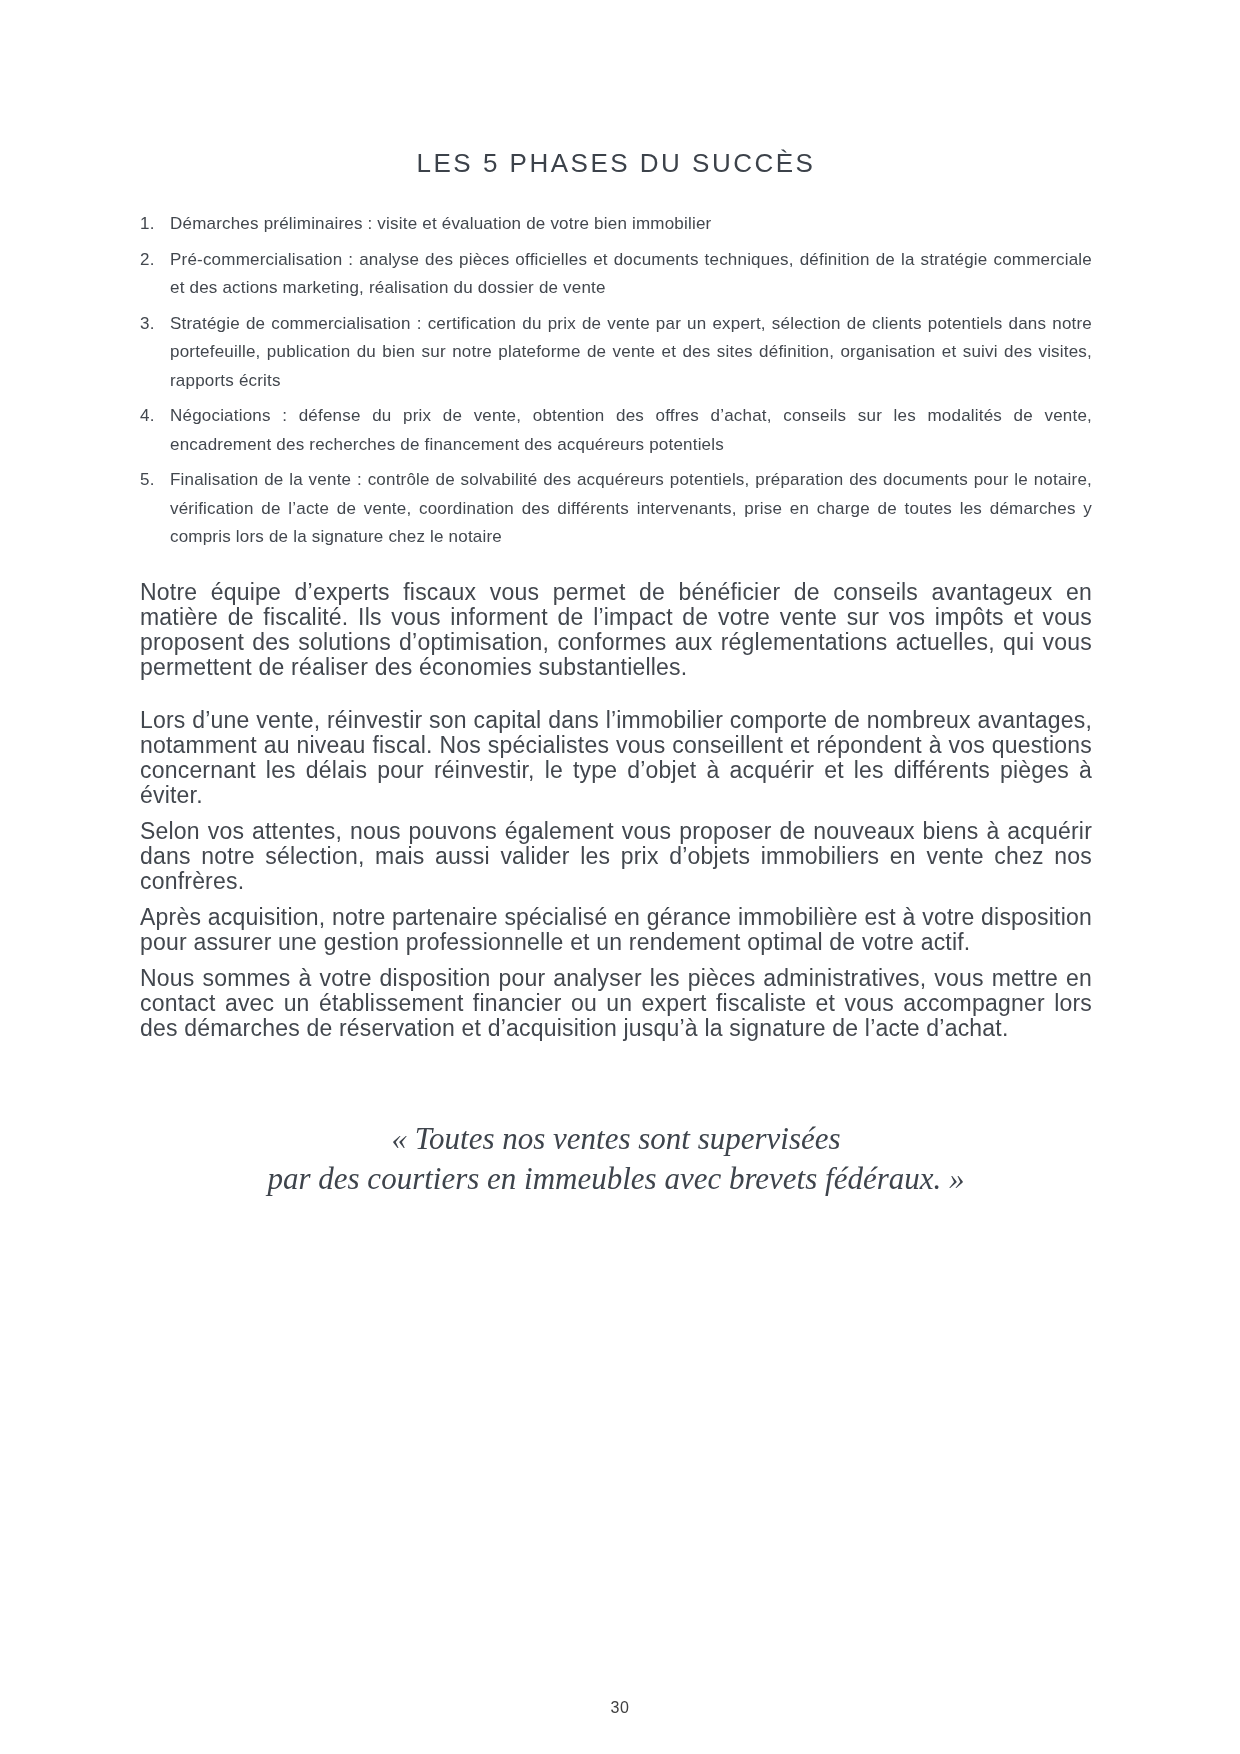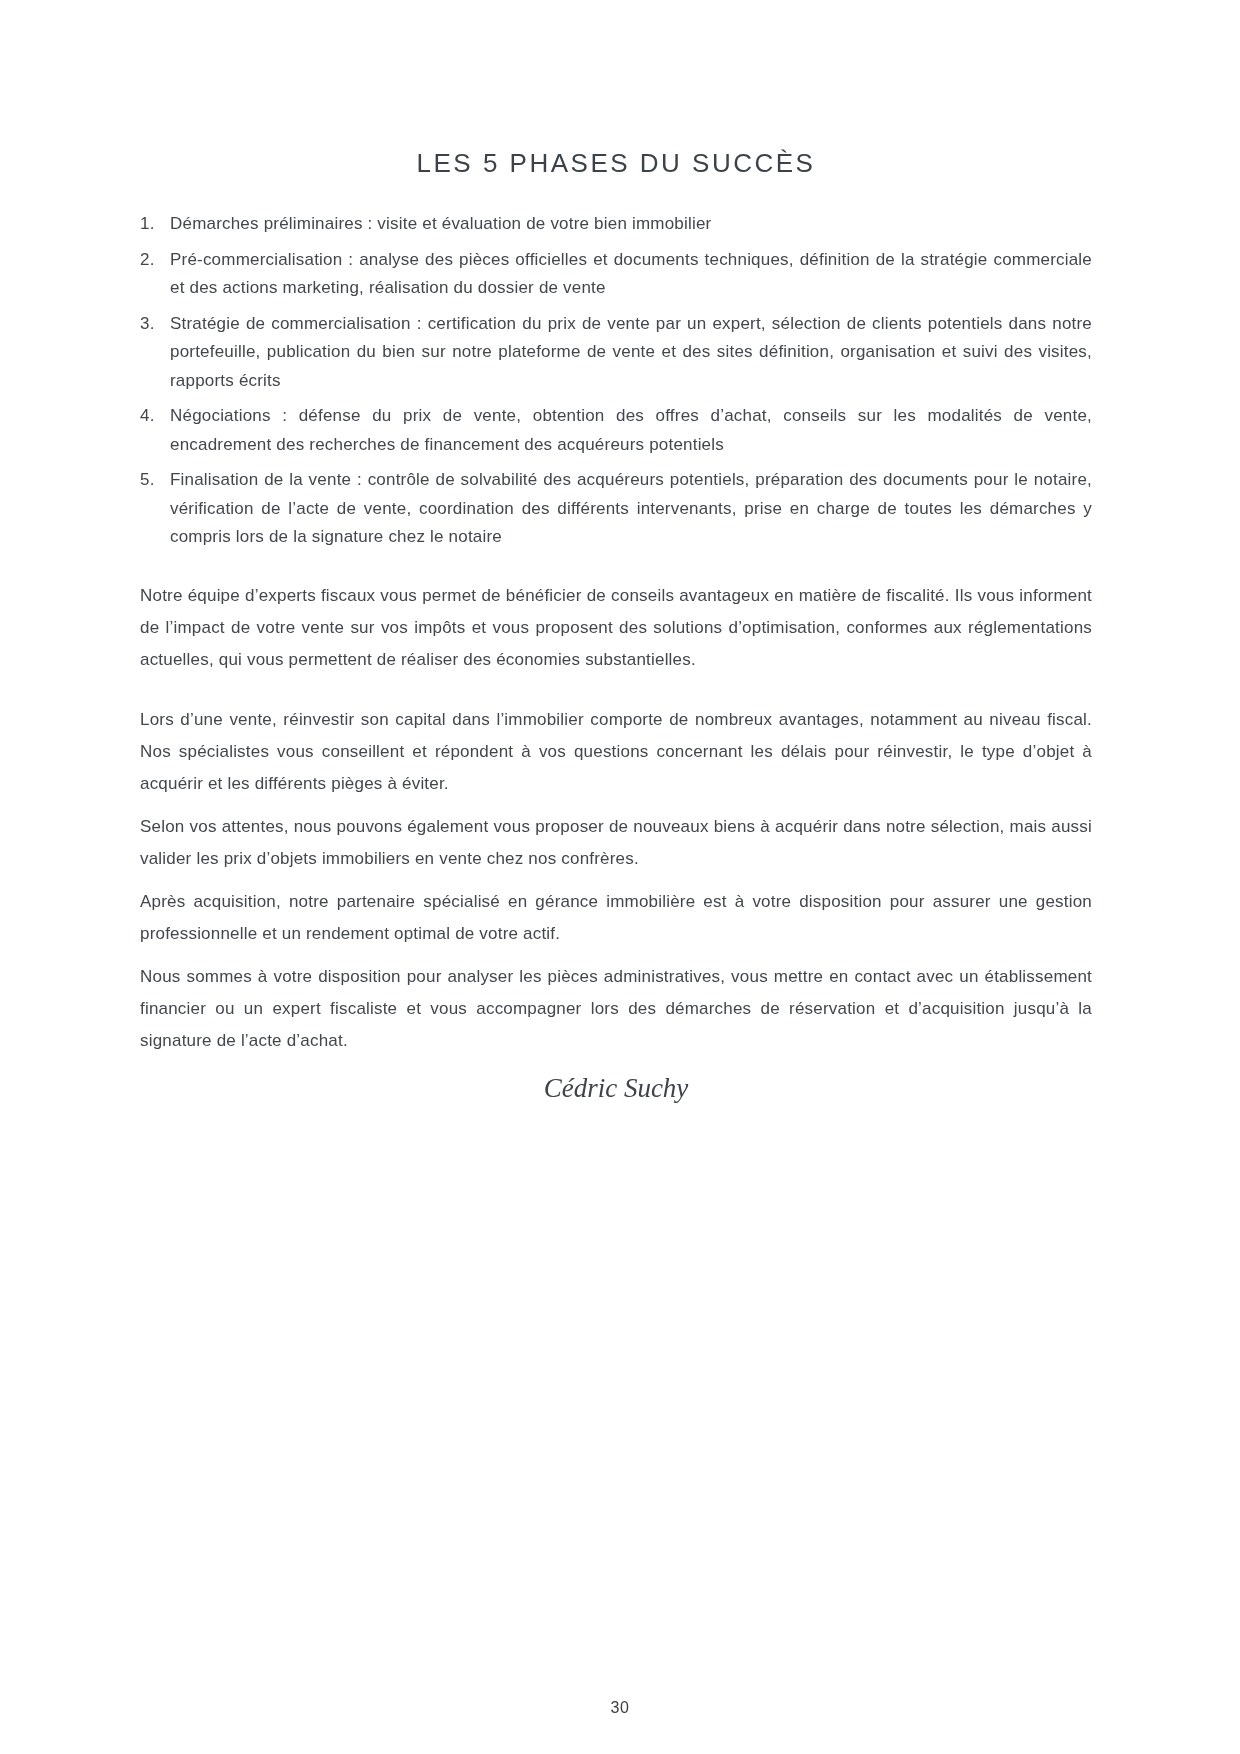--- a/index.html
+++ b/index.html
@@ -45,22 +45,22 @@
     flex:none;
     width:30px;
   }
   .phases-list .txt {
     flex:1;
     text-align:justify;
   }
   .title-fiscalite { margin-top:76px; }
   .title-gestion   { margin-top:82px; }
   p.body-par {
-    font-size:17px;
-    line-height:32px;
+    font-size:23px;
+    line-height:25px;
     letter-spacing:0.2px;
     text-align:justify;
     margin-top:11px;
   }
   p.first-par { margin-top:28px; }
   .quote-block {
     margin-top:78px;
     text-align:center;
     font-family:"Liberation Serif", serif;
     font-style:italic;
@@ -121,18 +121,21 @@
       </li>
     </ol>
 
     <p class="body-par first-par">Notre équipe d’experts fiscaux vous permet de bénéficier de conseils avantageux en matière de fiscalité. Ils vous informent de l’impact de votre vente sur vos impôts et vous proposent des solutions d’optimisation, conformes aux réglementations actuelles, qui vous permettent de réaliser des économies substantielles.</p>
 
     <p class="body-par first-par">Lors d’une vente, réinvestir son capital dans l’immobilier comporte de nombreux avantages, notamment au niveau fiscal. Nos spécialistes vous conseillent et répondent à vos questions concernant les délais pour réinvestir, le type d’objet à acquérir et les différents pièges à éviter.</p>
     <p class="body-par">Selon vos attentes, nous pouvons également vous proposer de nouveaux biens à acquérir dans notre sélection, mais aussi valider les prix d’objets immobiliers en vente chez nos confrères.</p>
     <p class="body-par">Après acquisition, notre partenaire spécialisé en gérance immobilière est à votre disposition pour assurer une gestion professionnelle et un rendement optimal de votre actif.</p>
     <p class="body-par">Nous sommes à votre disposition pour analyser les pièces administratives, vous mettre en contact avec un établis­sement financier ou un expert fiscaliste et vous accompagner lors des démarches de réservation et d’acquisition jusqu’à la signature de l’acte d’achat.</p>
 
-    <div class="quote-author">Cédric Suchy</div>
+    <div class="quote-block">
+      <div>« Toutes nos ventes sont supervisées</div>
+      <div>par des courtiers en immeubles avec brevets fédéraux. »</div>
+    </div>
 
   </div>
 
   <div class="page-number">30</div>
 </div>
 
 </body></html>

